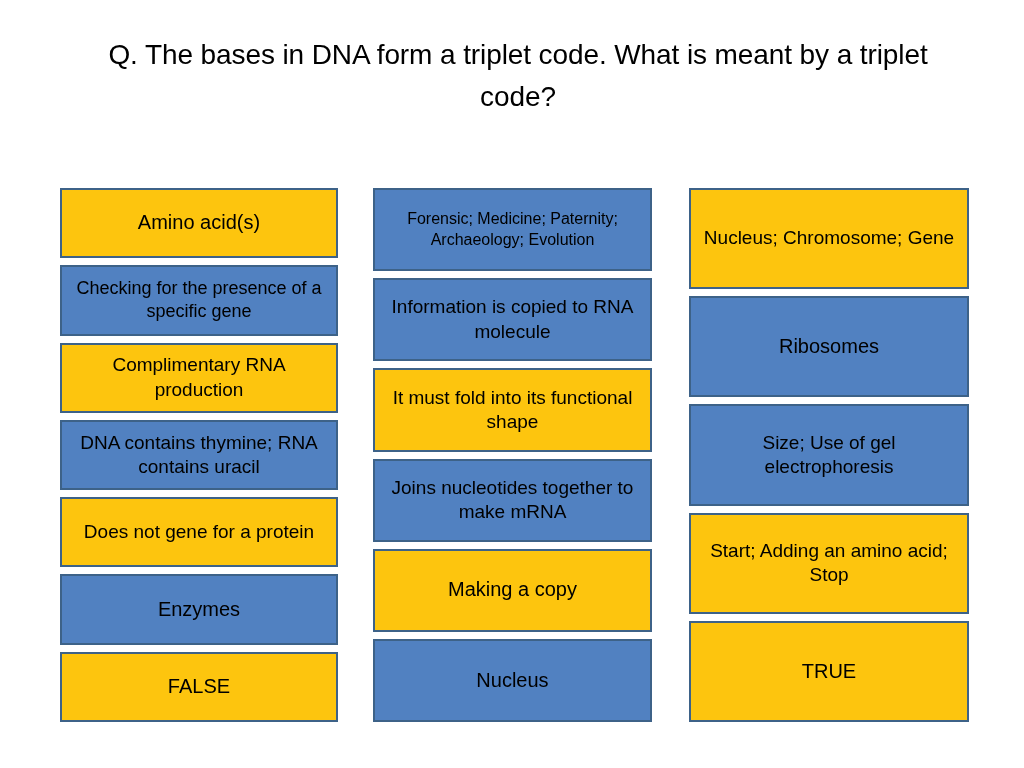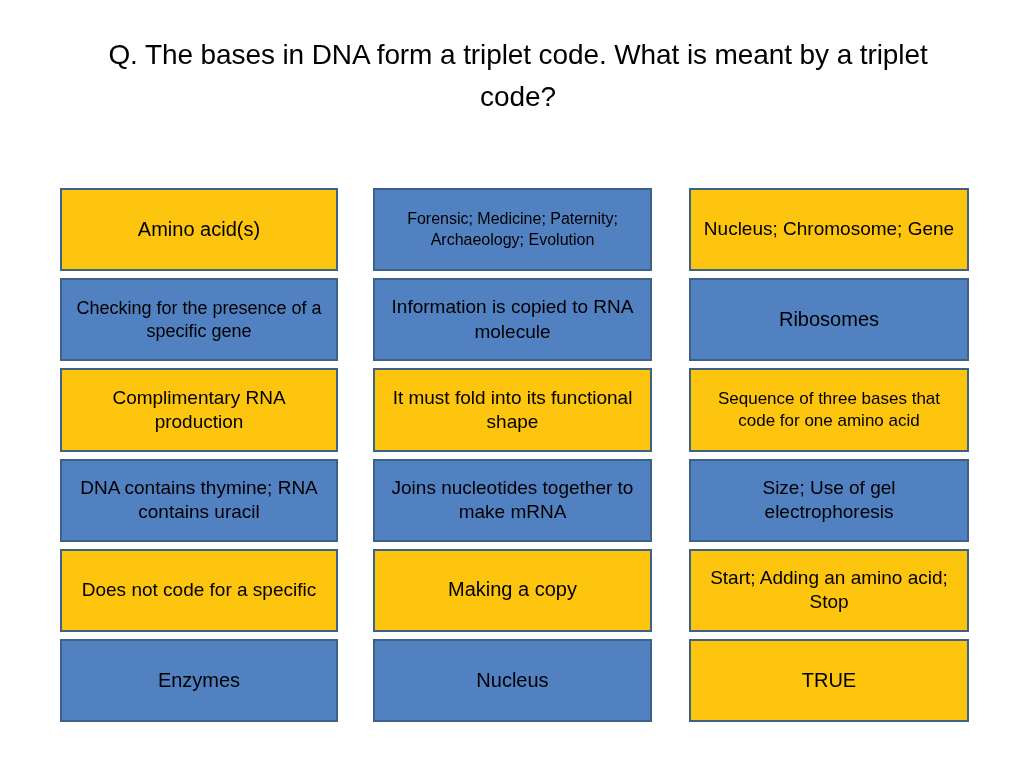--- a/index.html
+++ b/index.html
@@ -102,24 +102,27 @@
         <div class="card blue fs-sm">
           <span class="card-text">Checking for the presence of a specific gene</span>
         </div>
         <div class="card yellow fs-md">
           <span class="card-text">Complimentary RNA production</span>
         </div>
         <div class="card blue fs-md">
           <span class="card-text">DNA contains thymine; RNA contains uracil</span>
         </div>
         <div class="card yellow fs-md">
-          <span class="card-text">Does not code for a specific</span>
+          <span class="card-text">Does not gene for a protein</span>
         </div>
         <div class="card blue fs-lg">
           <span class="card-text">Enzymes</span>
+        </div>
+        <div class="card yellow fs-lg">
+          <span class="card-text">FALSE</span>
         </div>
       </div>
       <div class="column col-1">
         <div class="card blue fs-xxs">
           <span class="card-text">Forensic; Medicine; Paternity; Archaeology; Evolution</span>
         </div>
         <div class="card blue fs-md">
           <span class="card-text">Information is copied to RNA molecule</span>
         </div>
         <div class="card yellow fs-md">
@@ -135,23 +138,20 @@
           <span class="card-text">Nucleus</span>
         </div>
       </div>
       <div class="column col-2">
         <div class="card yellow fs-md">
           <span class="card-text">Nucleus; Chromosome; Gene</span>
         </div>
         <div class="card blue fs-lg">
           <span class="card-text">Ribosomes</span>
         </div>
-        <div class="card yellow fs-xs">
-          <span class="card-text">Sequence of three bases that code for one amino acid</span>
-        </div>
         <div class="card blue fs-md">
           <span class="card-text">Size; Use of gel electrophoresis</span>
         </div>
         <div class="card yellow fs-md">
           <span class="card-text">Start; Adding an amino acid; Stop</span>
         </div>
         <div class="card yellow fs-lg">
           <span class="card-text">TRUE</span>
         </div>
       </div>

